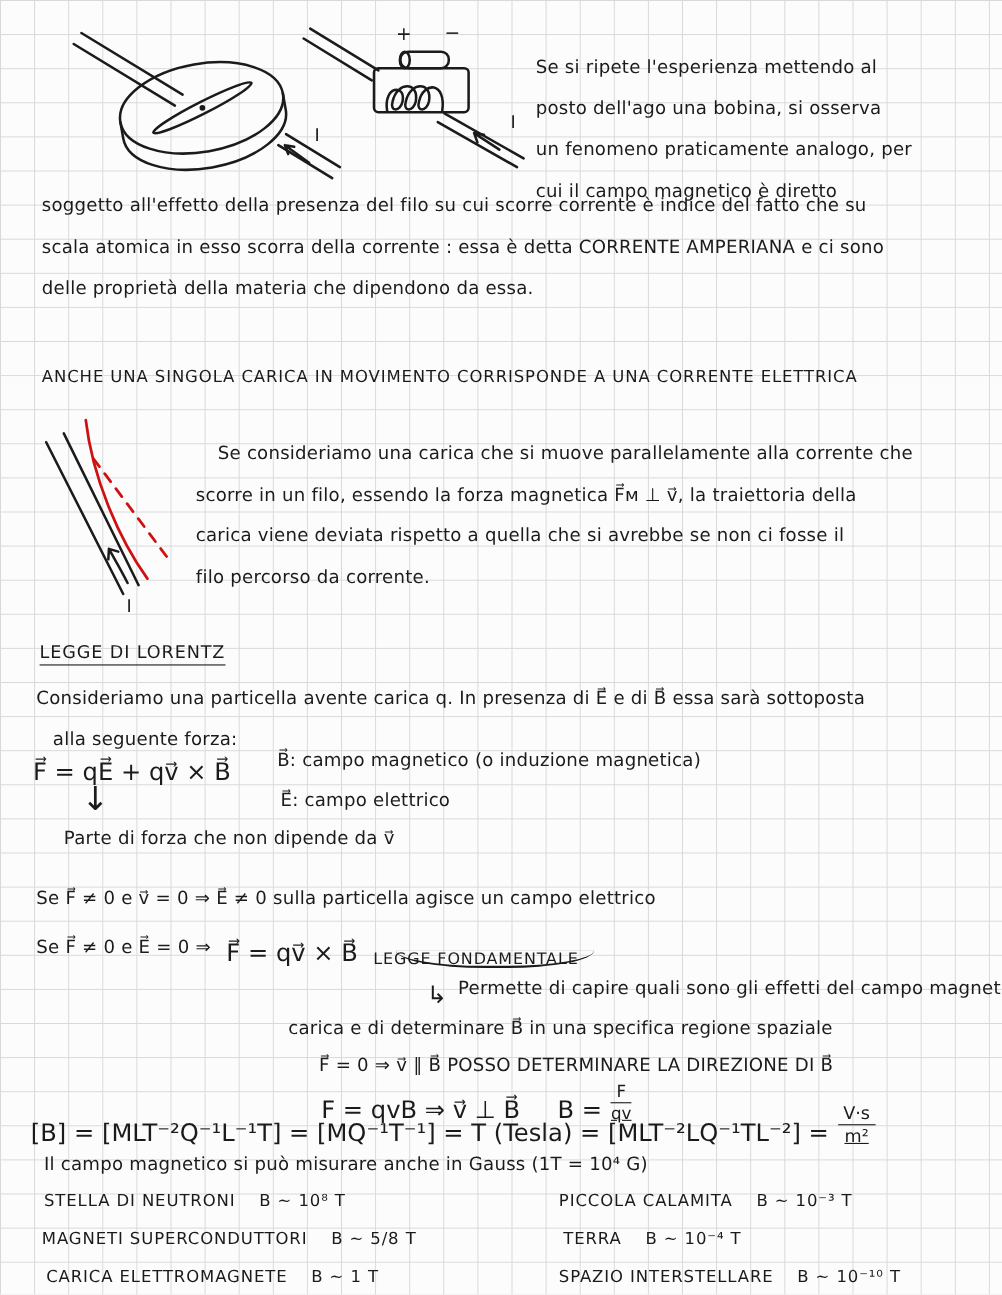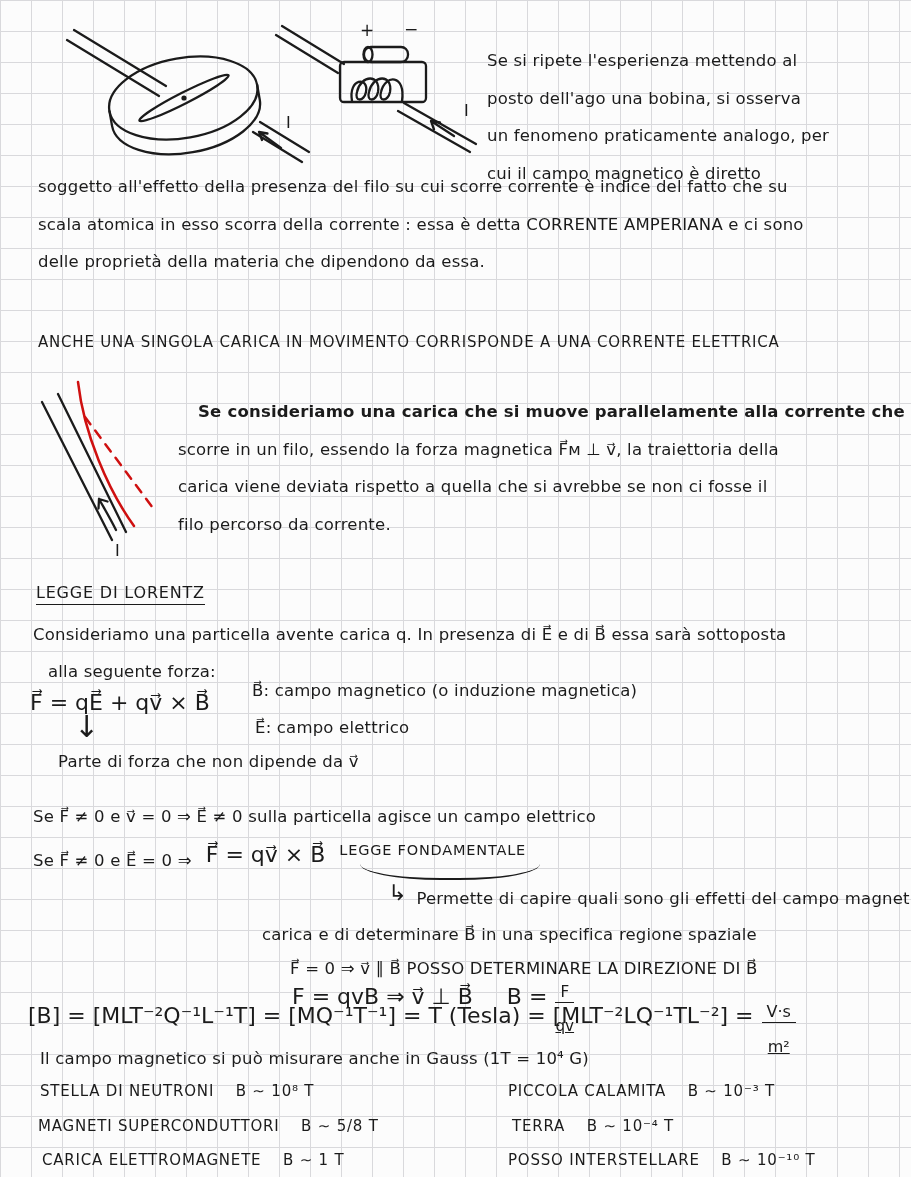--- a/index.html
+++ b/index.html
@@ -13,32 +13,32 @@
     font-family:"DejaVu Sans",sans-serif;
     color:#1b1b1b;
     overflow:hidden;
   }
   .abs{position:absolute;}
   .hand{font-size:16.5px;line-height:37.5px;letter-spacing:0.2px;}
   .hand div{white-space:nowrap;}
   .caps{font-size:15px;letter-spacing:0.8px;white-space:nowrap;}
   .formula{font-size:22px;white-space:nowrap;}
   .title-underline{border-bottom:1.8px solid #1b1b1b;padding-bottom:2px;display:inline-block;}
-  .indent-first div:first-child{text-indent:20px;font-weight:bold;}
+  .indent-first div:first-child{text-indent:20px;}
   .frac{display:inline-flex;flex-direction:column;align-items:center;vertical-align:-0.9em;line-height:1.15;font-size:0.95em;}
   .frac .num{border-bottom:1.7px solid #1b1b1b;padding:0 5px 1px 5px;}
-  .frac .den{padding-top:15px;text-decoration:underline;}
+  .frac .den{padding-top:1px;text-decoration:underline;}
   .underbrace{
     border-bottom:2.4px solid #1b1b1b;
     border-bottom-left-radius:45% 100%;
     border-bottom-right-radius:45% 100%;
     height:14px;
   }
   .big-arrow{font-size:30px;line-height:30px;}
-  .row{display:flex;align-items:flex-start;}
+  .row{display:flex;align-items:flex-end;}
   svg{overflow:visible;}
   svg .ink{stroke:#1b1b1b;stroke-width:2.3;fill:none;stroke-linecap:round;stroke-linejoin:round;}
   svg .red{stroke:#cf1010;stroke-width:2.5;fill:none;stroke-linecap:round;}
   svg text{font-family:"DejaVu Sans",sans-serif;fill:#1b1b1b;}
   .ex-name{display:inline-block;}
   .ex-val{display:inline-block;margin-left:16px;}
 </style>
 </head>
 <body>
 
@@ -174,18 +174,18 @@
     <div class="abs caps" style="left:512px;top:1117px">
       <span class="ex-name">TERRA</span>
       <span class="ex-val">B ∼ 10⁻⁴ T</span>
     </div>
 
     <div class="abs caps" style="left:42px;top:1151px">
       <span class="ex-name">CARICA ELETTROMAGNETE</span>
       <span class="ex-val">B ∼ 1 T</span>
     </div>
     <div class="abs caps" style="left:508px;top:1151px">
-      <span class="ex-name">POSSO INTERSTELLARE</span>
+      <span class="ex-name">SPAZIO INTERSTELLARE</span>
       <span class="ex-val">B ∼ 10⁻¹⁰ T</span>
     </div>
   </div>
 
 </div>
 
 </body></html>

